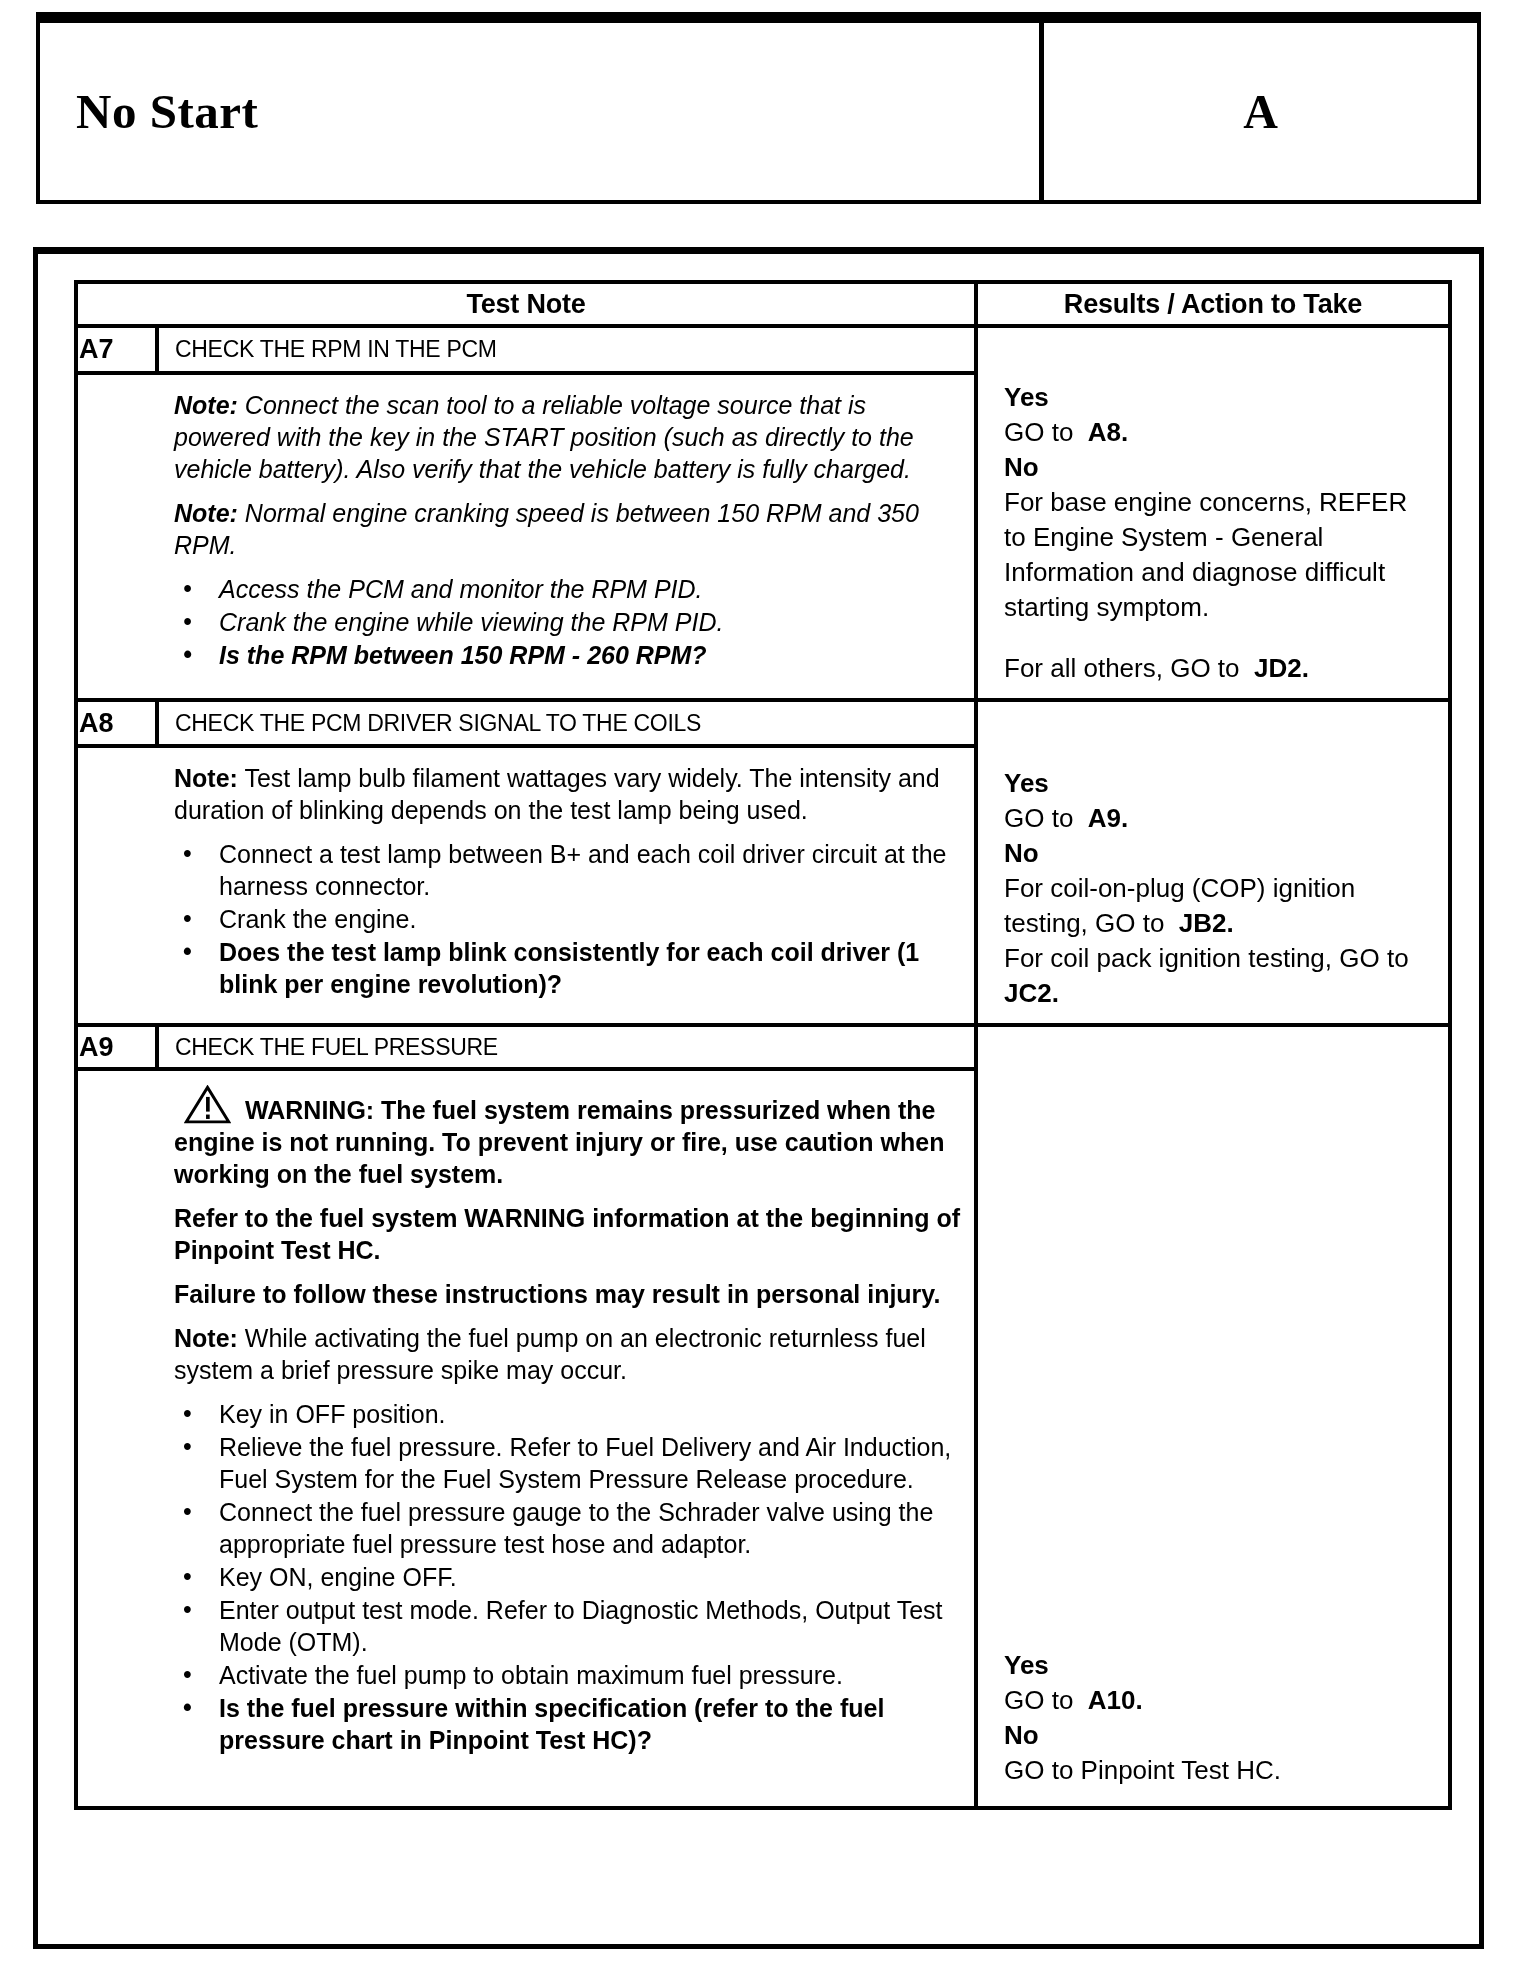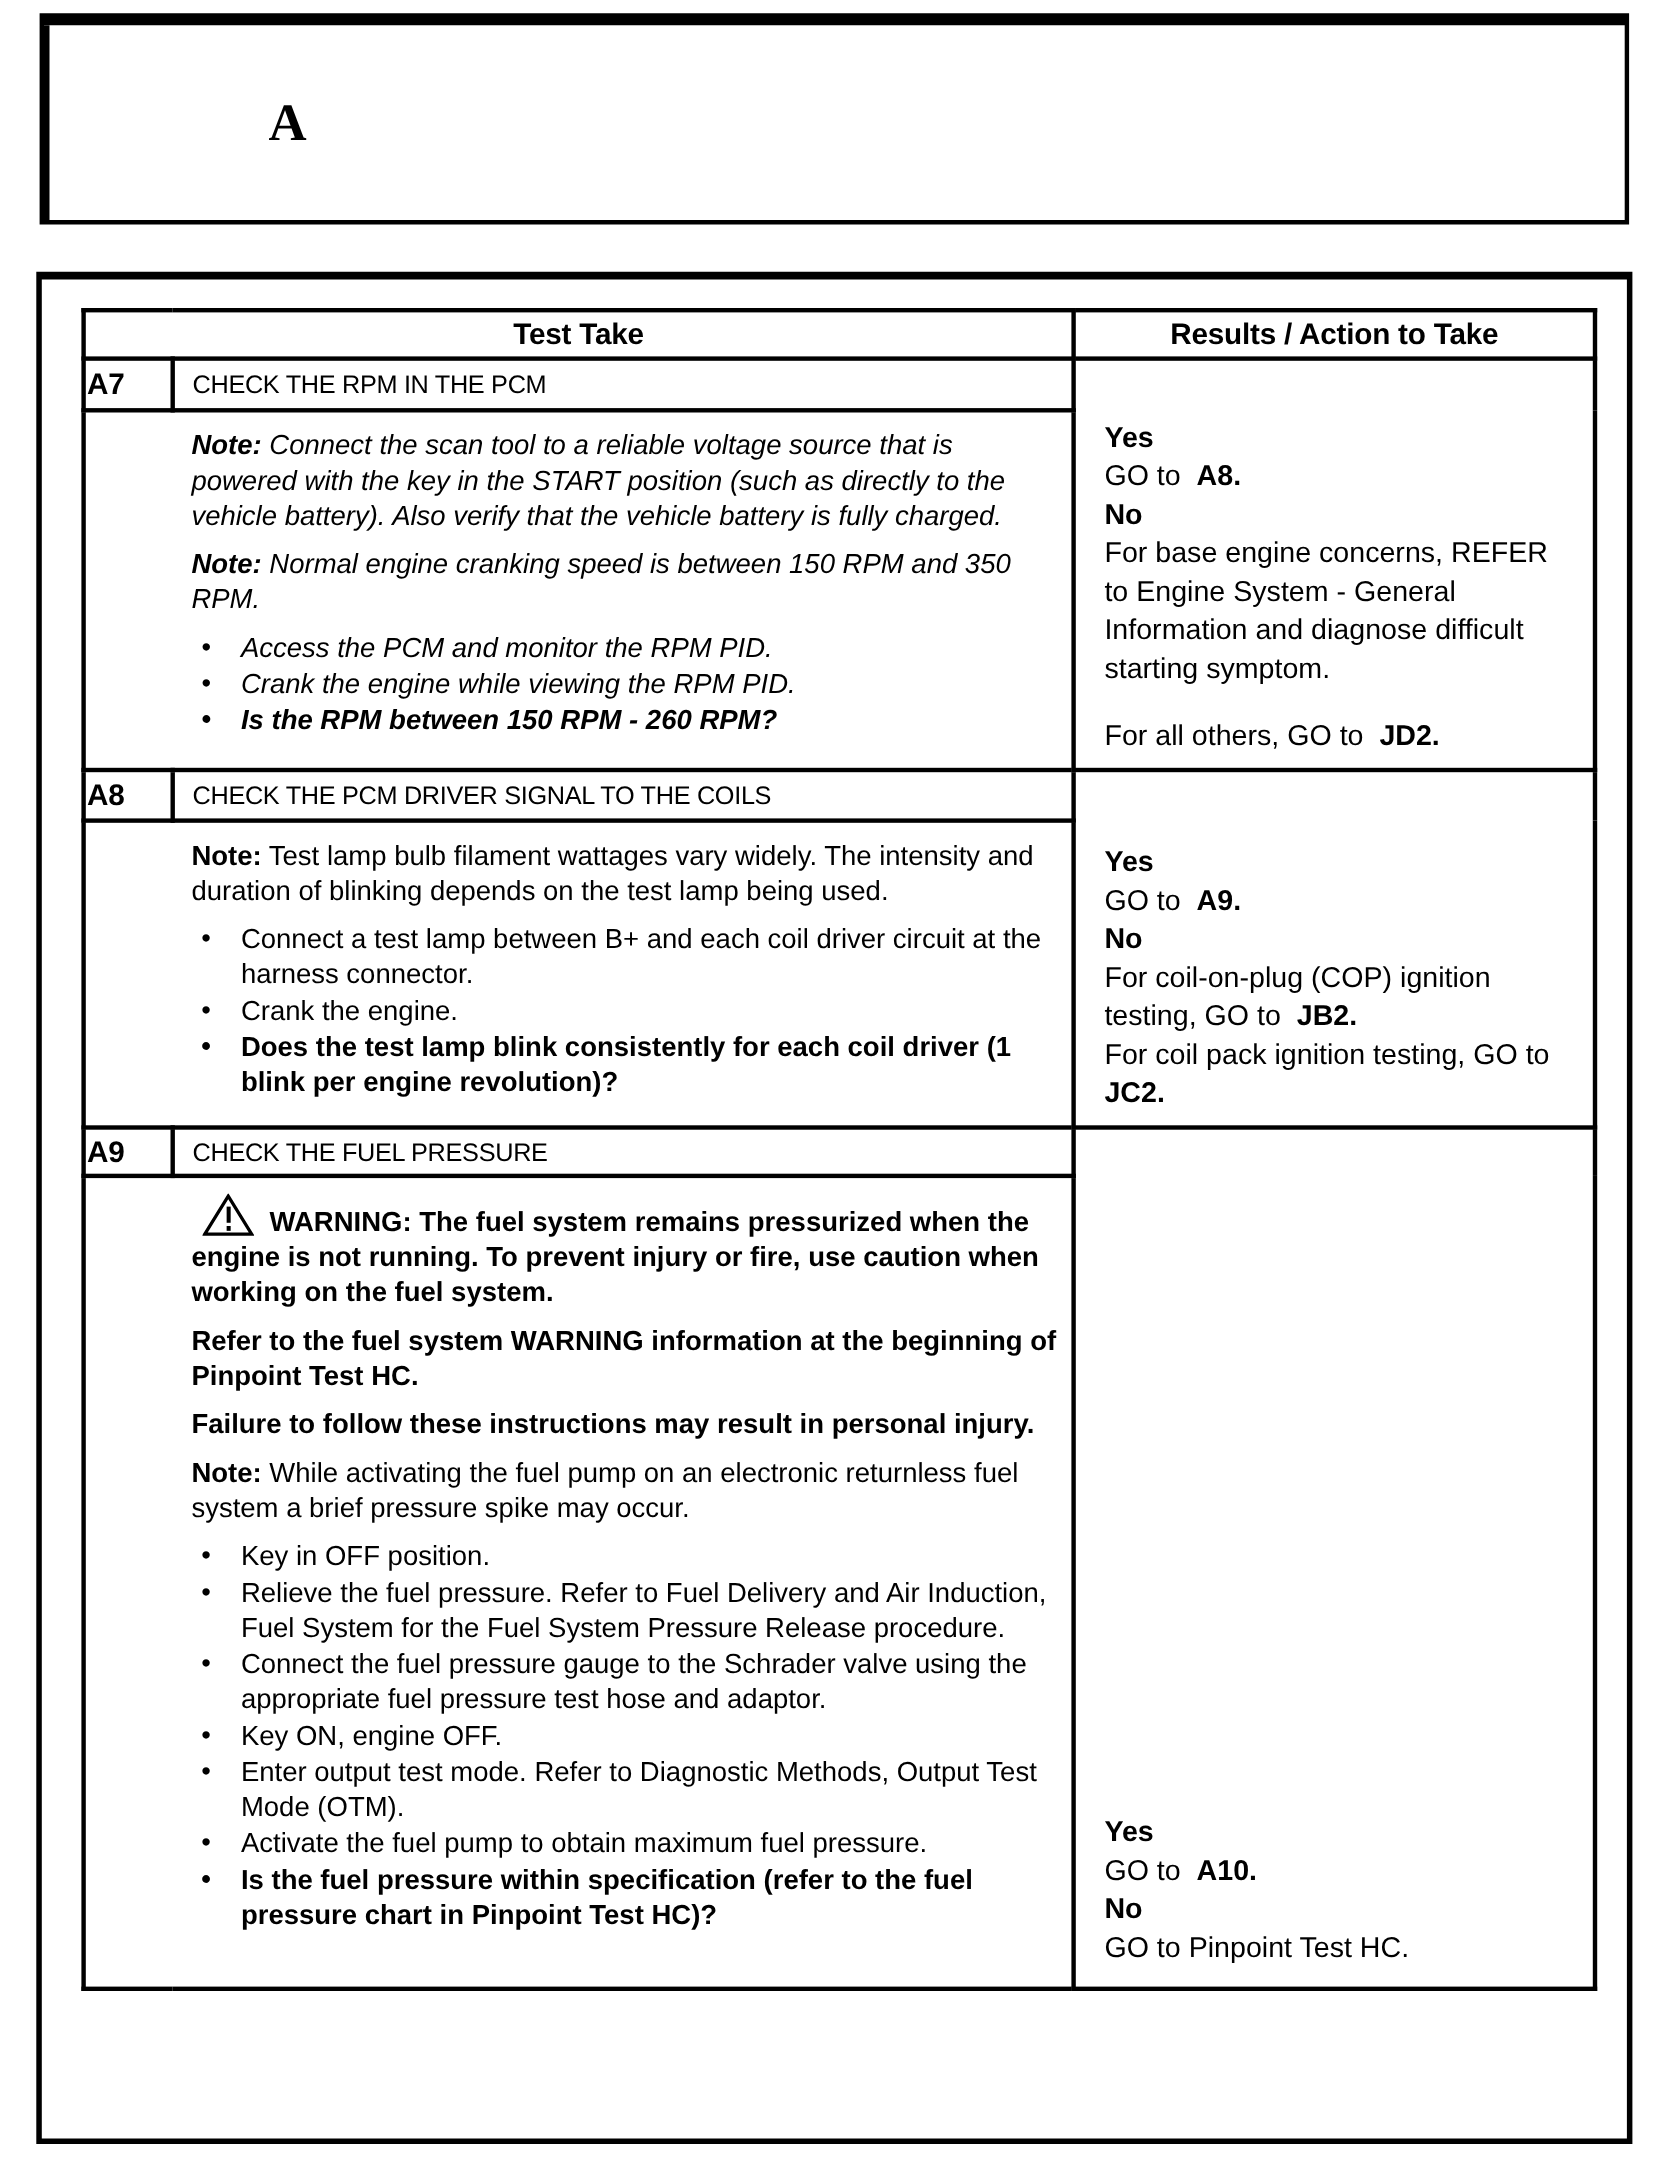--- a/index.html
+++ b/index.html
@@ -84,37 +84,40 @@
 
   
   tr.body-a7 td { height:300px;font-style:italic; }
   tr.body-a8 td { height:266px; }
   tr.body-a9 td { height:739px; }
 </style>
 </head>
 <body>
 
 <div class="header-box">
+  <div class="header-left">
+    <span class="header-title">No Start</span>
+  </div>
   <div class="header-right">
     <span class="header-letter">A</span>
   </div>
 </div>
 
 <div class="outer-box"></div>
 
 <table class="test-table">
   <colgroup>
     <col style="width:81px">
       <col style="width:819px">
       <col style="width:474px">
   </colgroup>
 
   <tbody>
       <tr>
-    <th class="col-head" colspan="2">Test Take</th>
+    <th class="col-head" colspan="2">Test Note</th>
     <th class="col-head">Results / Action to Take</th>
   </tr>
 
   <tr>
     <td class="step-id">A7</td>
     <td class="step-title">CHECK THE RPM IN THE PCM</td>
     <td class="res-cell" rowspan="2">
       <div class="line"><span class="b">Yes</span></div>
       <div class="line"><span>GO to &nbsp;</span><span class="b">A8.</span></div>
       <div class="line gap-sm"><span class="b">No</span></div>

